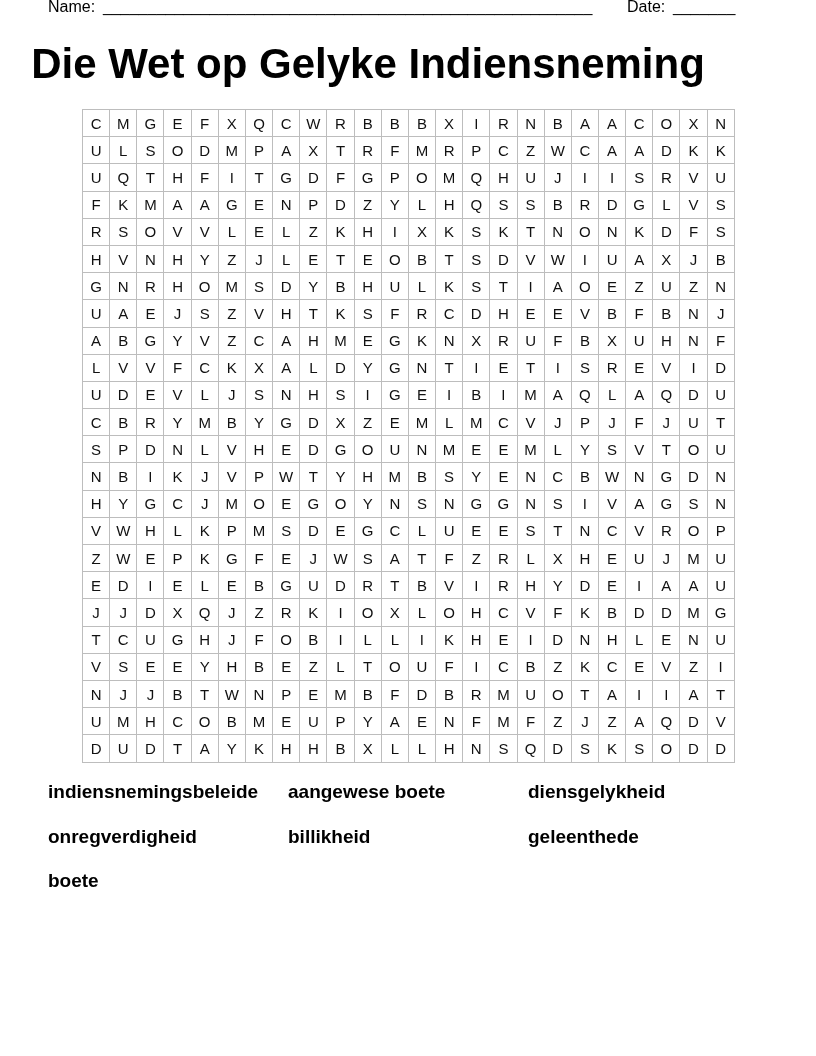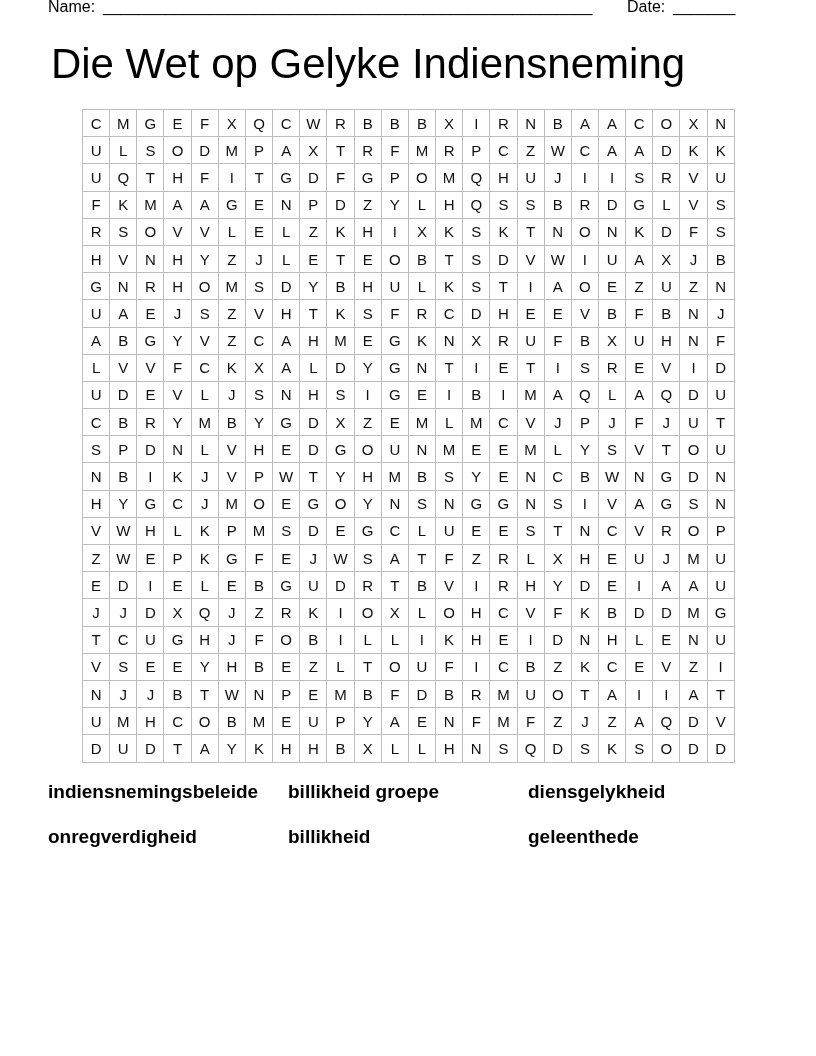--- a/index.html
+++ b/index.html
@@ -2,21 +2,21 @@
 <html><head>
   <meta charset="utf-8">
   <style>
     html, body { margin: 0; padding: 0; background: #ffffff; }
     body { width: 816px; height: 1056px; position: relative; overflow: hidden; font-family: "Liberation Sans", sans-serif; color: #000; }
     .header-line { position: absolute; top: -2px; left: 48px; width: 700px; height: 22px; font-size: 16px; }
     .name-label { position: absolute; left: 0; top: 0; }
     .name-blank { position: absolute; left: 55px; top: 0; }
     .date-label { position: absolute; left: 579px; top: 0; }
     .date-blank { position: absolute; left: 625px; top: 0; }
-    .title { position: absolute; top: 38px; left: 0; width: 736px; text-align: center; font-size: 42px; line-height: 52px; }
+    .title { position: absolute; top: 38px; left: 0; width: 736px; text-align: center; font-size: 42px; line-height: 52px; font-weight: bold; }
     .grid { position: absolute; left: 82px; top: 109px; display: grid; grid-template-columns: repeat(24, 27.17px); grid-auto-rows: 27.2px; border-top: 1px solid #bdbdbd; border-left: 1px solid #bdbdbd; }
     .cell { border-right: 1px solid #bdbdbd; border-bottom: 1px solid #bdbdbd; box-sizing: border-box; display: flex; align-items: center; justify-content: center; font-size: 15px; color: #111; }
     .words { position: absolute; left: 48px; top: 781px; width: 740px; display: grid; grid-template-columns: 240px 240px 240px; grid-auto-rows: 44.7px; font-size: 19px; }
     .word { white-space: nowrap; font-weight: bold; }
   </style>
 </head>
 <body>
 
 <div class="header-line">
   <span class="name-label">Name:</span>
@@ -601,18 +601,19 @@
     <div class="cell">S</div>
     <div class="cell">K</div>
     <div class="cell">S</div>
     <div class="cell">O</div>
     <div class="cell">D</div>
     <div class="cell">D</div>
   </div>
 
 <div class="words" id="words">
     <div class="word">indiensnemingsbeleide</div>
-    <div class="word">billikheid groepe</div>
+    <div class="word">aangewese boete</div>
     <div class="word">diensgelykheid</div>
     <div class="word">onregverdigheid</div>
     <div class="word">billikheid</div>
     <div class="word">geleenthede</div>
+    <div class="word">boete</div>
   </div>
 
 </body></html>

